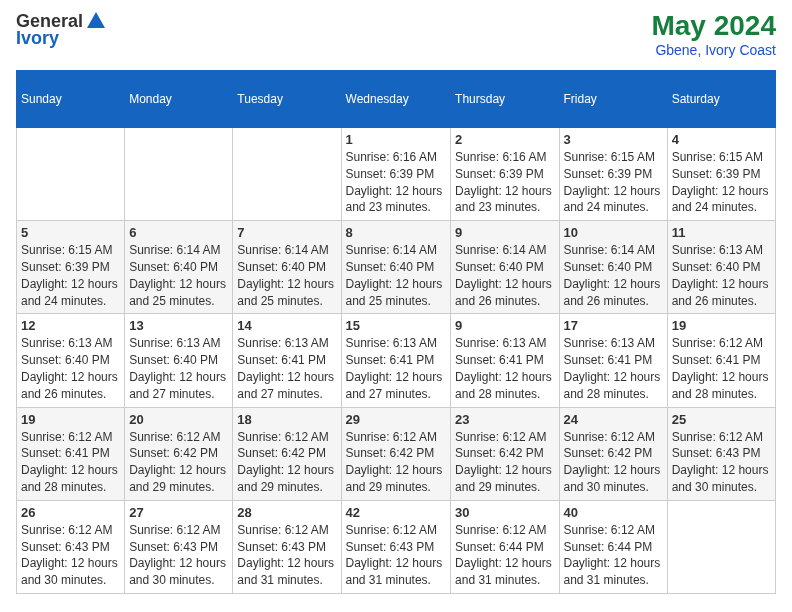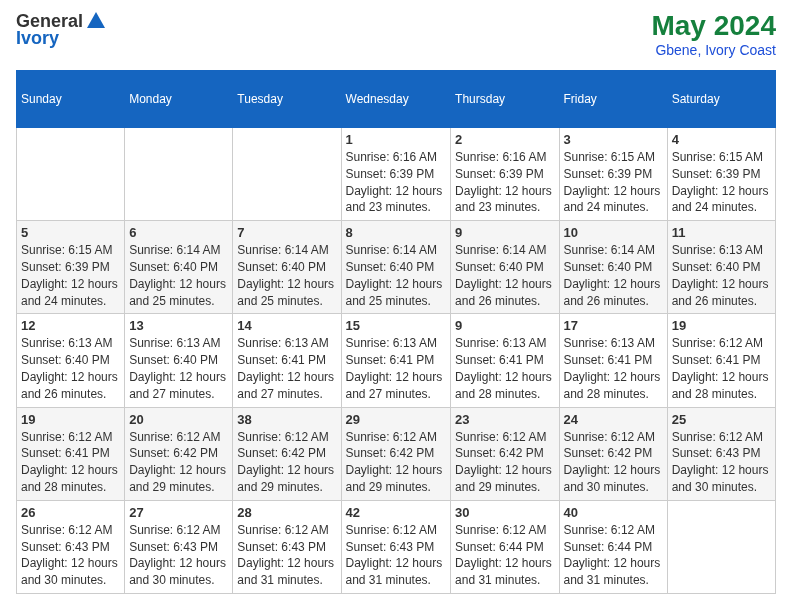--- a/index.html
+++ b/index.html
@@ -204,21 +204,21 @@
         <tr class="alt-row">
           <td>
             <div class="day-num">19</div>
             <div class="day-info">Sunrise: 6:12 AM<br>Sunset: 6:41 PM<br>Daylight: 12 hours and 28 minutes.</div>
           </td>
           <td>
             <div class="day-num">20</div>
             <div class="day-info">Sunrise: 6:12 AM<br>Sunset: 6:42 PM<br>Daylight: 12 hours and 29 minutes.</div>
           </td>
           <td>
-            <div class="day-num">38</div>
+            <div class="day-num">18</div>
             <div class="day-info">Sunrise: 6:12 AM<br>Sunset: 6:42 PM<br>Daylight: 12 hours and 29 minutes.</div>
           </td>
           <td>
             <div class="day-num">29</div>
             <div class="day-info">Sunrise: 6:12 AM<br>Sunset: 6:42 PM<br>Daylight: 12 hours and 29 minutes.</div>
           </td>
           <td>
             <div class="day-num">23</div>
             <div class="day-info">Sunrise: 6:12 AM<br>Sunset: 6:42 PM<br>Daylight: 12 hours and 29 minutes.</div>
           </td>

